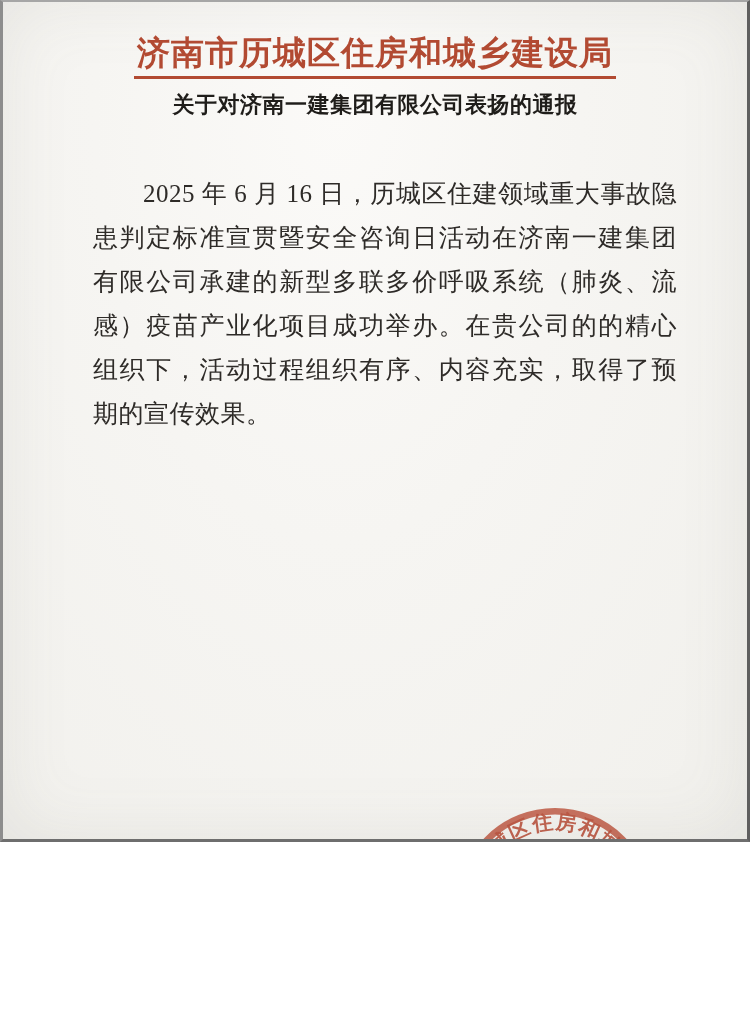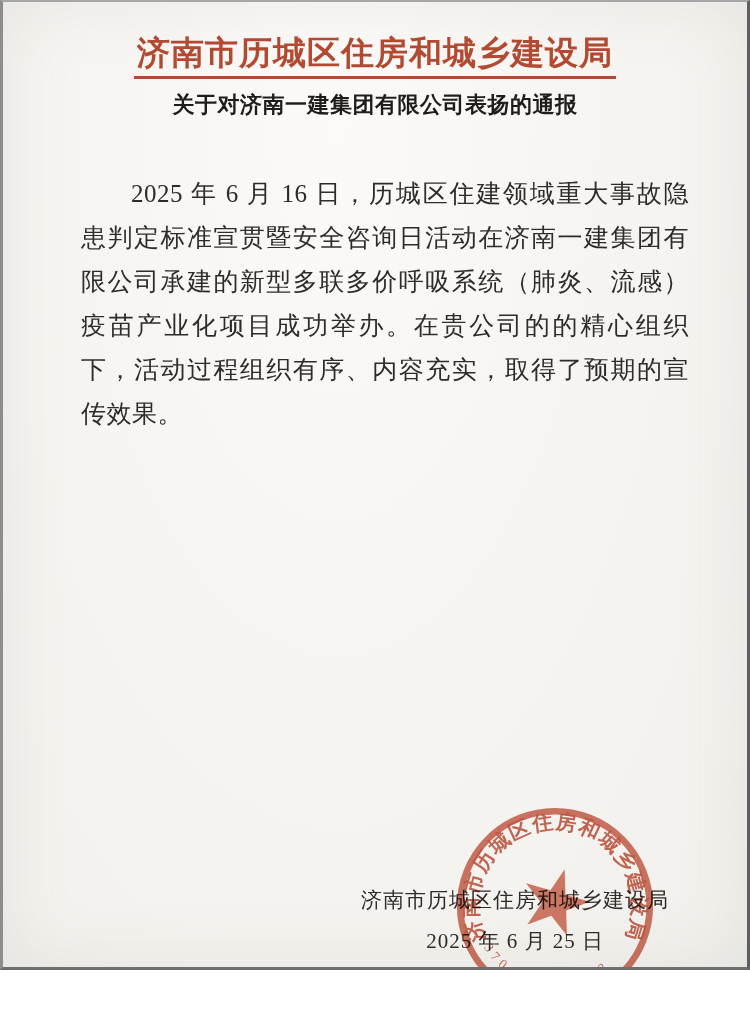--- a/index.html
+++ b/index.html
@@ -4,21 +4,21 @@
 <style>
   html, body {
     margin: 0;
     padding: 0;
     background: #ffffff;
     font-family: "Liberation Serif", "DejaVu Serif", serif;
   }
   .page {
     position: relative;
     width: 750px;
-    height: 970px;
+    height: 842px;
     box-sizing: border-box;
     background: radial-gradient(ellipse at 45% 12%, #fbfaf8 0%, #f6f5f2 42%, #f1f0ec 100%);
     border-top: 2px solid #a6a6a6;
     border-left: 3px solid #8d8d8d;
     border-right: 3px solid #5f5f5f;
     border-bottom: 3px solid #6e6e6e;
     box-shadow: inset 0 0 70px rgba(110,105,95,.10);
     color: #2c2a27;
     overflow: hidden;
   }
@@ -43,21 +43,21 @@
     font-size: 22px;
     font-weight: bold;
     color: #1f1d1a;
     letter-spacing: 0.5px;
     line-height: 1.2;
   }
   .body-text {
     margin: 54px 58px 0 78px;
   }
   .body-text p {
-    margin: 0;
+    margin: 12px;
     font-size: 25px;
     line-height: 44px;
     letter-spacing: 0.5px;
     text-align: justify;
     text-justify: inter-character;
     text-indent: 2em;
     color: #2e2b28;
   }
   .signature-block {
     position: absolute;

